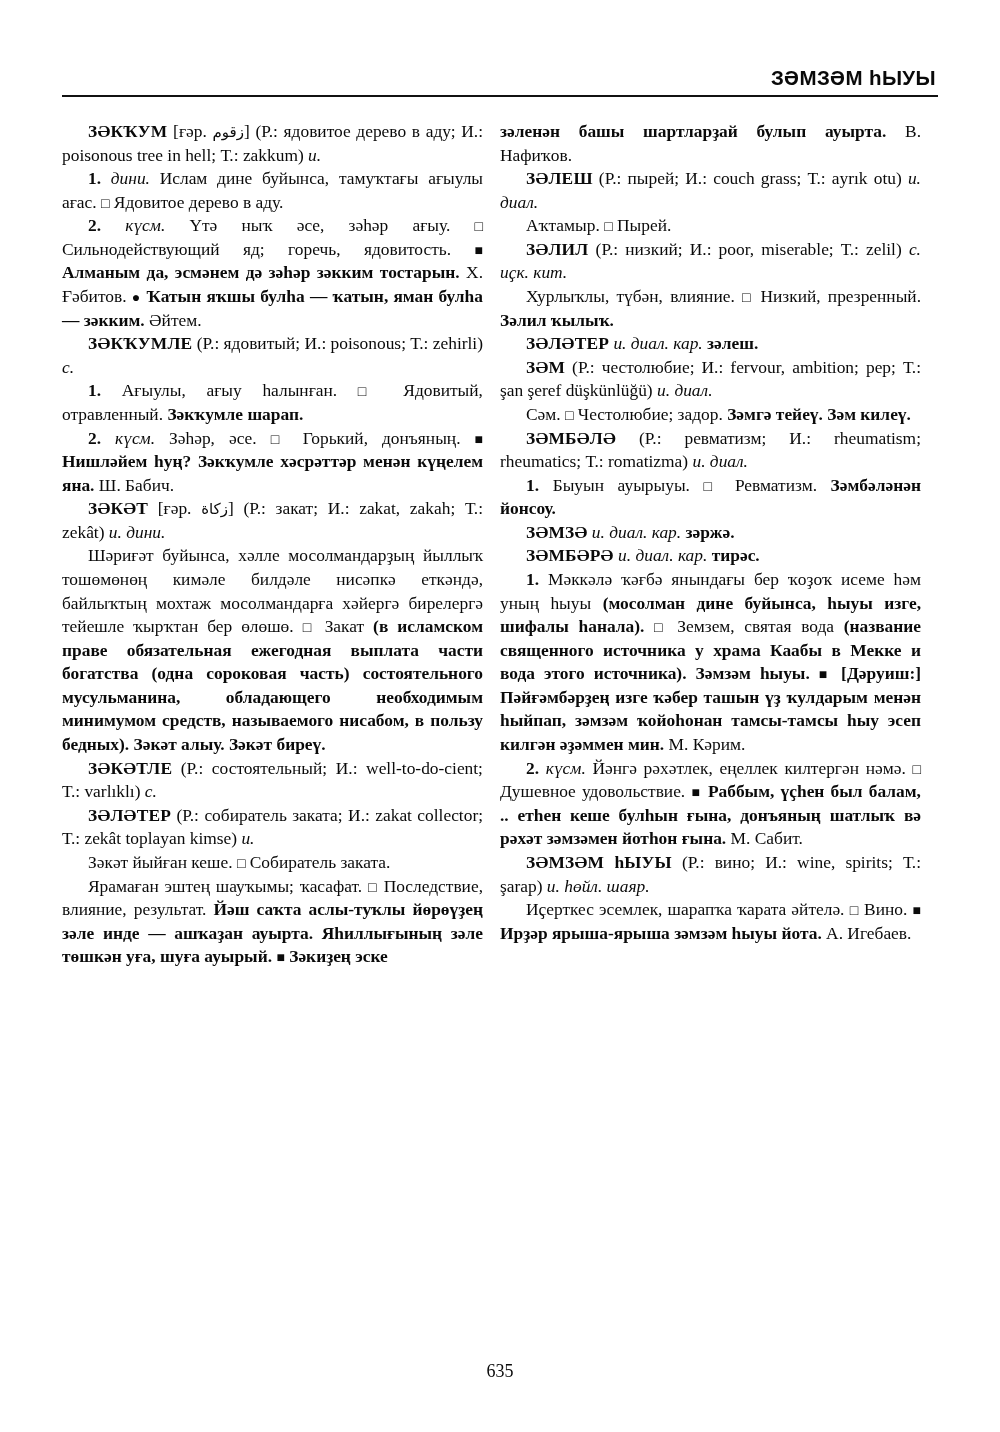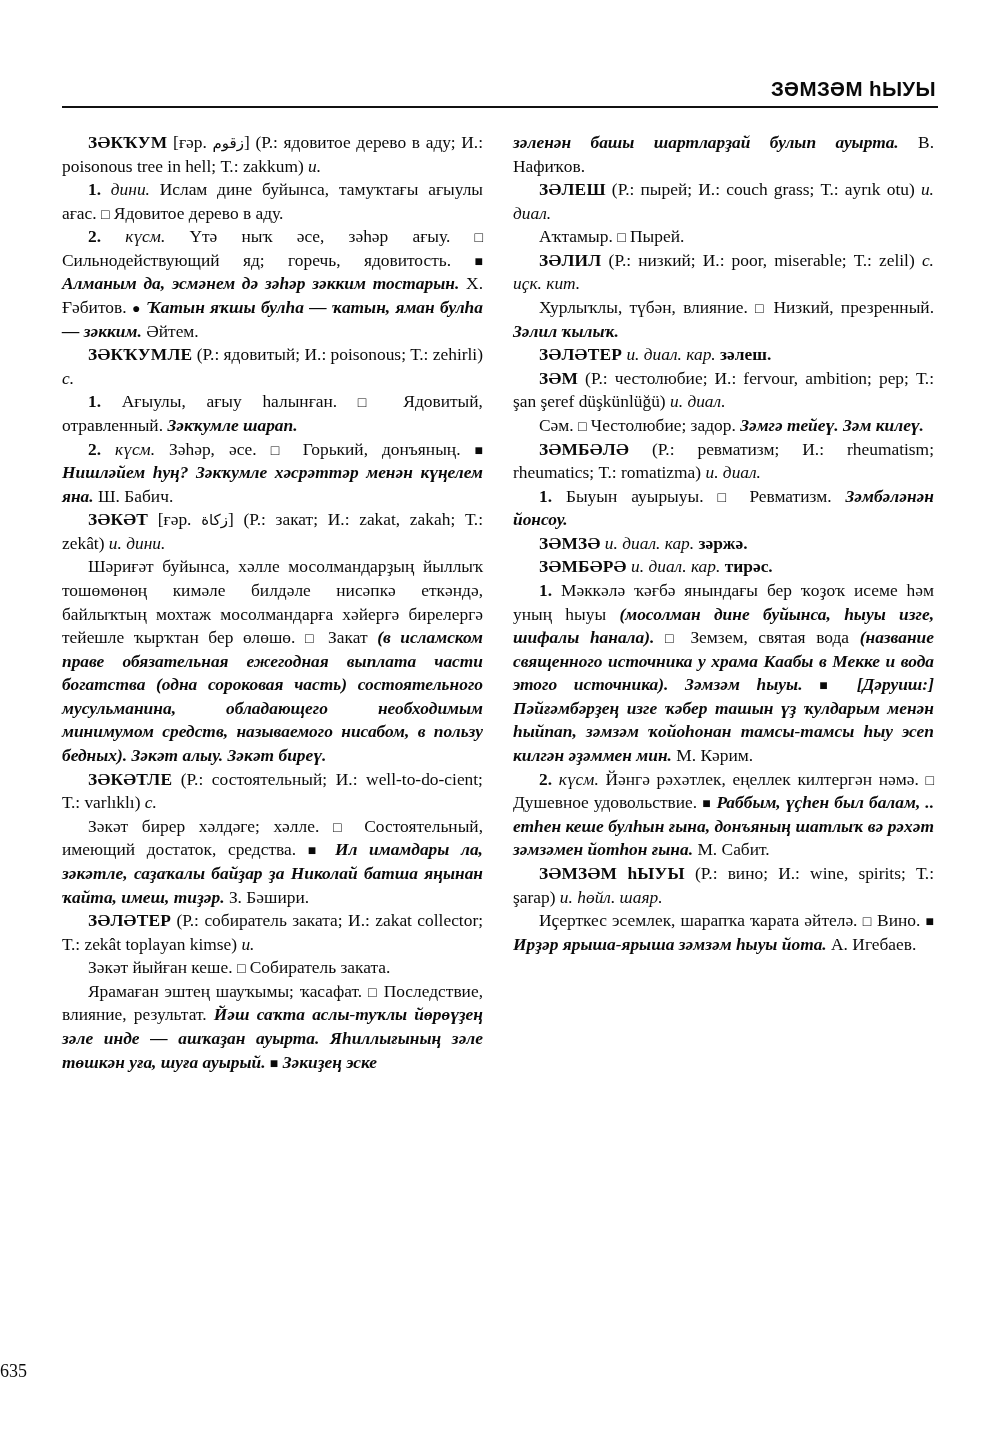--- a/index.html
+++ b/index.html
@@ -14,21 +14,21 @@
     color: #0a0a0a;
     position: relative;
     overflow: hidden;
   }
   .page {
     position: absolute;
     left: 0; top: 0;
     width: 1000px;
     height: 1432px;
     box-sizing: border-box;
-    padding: 55px 62px 0 62px;
+    padding: 44px 62px 0 62px;
   }
 
   
   .runhead {
     height: 44px;
     display: flex;
     align-items: flex-end;
     justify-content: flex-end;
   }
   .runhead-text {
@@ -42,21 +42,21 @@
   .rule {
     margin-top: 7px;
     border-top: 2.6px solid #111;
     width: 100%;
   }
 
   
   .columns {
     margin-top: 23px;
     display: flex;
-    gap: 30px;
+    gap: 17px;
     align-items: flex-start;
   }
   .col {
     width: 421px;
     font-size: 17.4px;
     line-height: 1.355;
     text-align: justify;
     text-justify: inter-word;
     hyphens: none;
   }
@@ -74,36 +74,36 @@
     font-weight: bold;
     letter-spacing: 0.2px;
   }
   .ar {               
     font-family: "DejaVu Sans", sans-serif;
     font-size: 15px;
     direction: rtl;
     unicode-bidi: isolate;
   }
   .it { font-style: italic; }
-  .bi { font-weight: bold; font-style: italic; }
+  .bi { font-weight: bold; }
   .bn { font-weight: bold; }
 
   
   .m-open::before  { content: "\25A1"; }   
   .m-fill::before  { content: "\25A0"; }   
   .m-dot::before   { content: "\25CF"; }   
   .m-open, .m-fill, .m-dot { font-size: 14px; line-height: 1; }
 
   
   .folio {
     position: absolute;
     left: 0;
     bottom: 50px;
     width: 1000px;
-    text-align: left;
+    text-align: center;
     font-size: 18px;
   }
 </style>
 </head>
 <body>
 
 <div class="page">
 
   <div class="runhead">
     <div class="runhead-text">ЗӘМЗӘМ hЫУЫ</div>
@@ -125,21 +125,20 @@
       <p class="sense"><span class="bn">1.</span> <span>Ағыулы, ағыу һалынған.</span> <span class="m-open"></span> <span>Ядовитый, отравленный.</span> <span class="bi">Зәкҡумле шарап.</span></p>
 
       <p class="sense"><span class="bn">2.</span> <span class="it">күсм.</span> <span>Зәһәр, әсе.</span> <span class="m-open"></span> <span>Горький, донъяның.</span> <span class="m-fill"></span> <span class="bi">Нишләйем һуң? Зәкҡумле хәсрәттәр менән күңелем яна.</span> <span>Ш. Бабич.</span></p>
 
       <p class="entry"><span class="hw">ЗӘКӘТ</span> [<span>ғәр.</span> <span class="ar">زكاة</span>] (<span>Р.:</span> <span>закат;</span> <span>И.:</span> <span>zakat, zakah;</span> <span>Т.:</span> <span>zekât)</span> <span class="it">и. дини.</span></p>
 
       <p class="sense"><span>Шәриғәт буйынса, хәлле мосолмандарҙың йыллыҡ тошөмөнөң кимәле билдәле нисәпкә еткәндә, байлыҡтың мохтаж мосолмандарға хәйергә бирелергә тейешле ҡырҡтан бер өлөшө.</span> <span class="m-open"></span> <span>Закат</span> <span class="bi">(в исламском праве обязательная ежегодная выплата части богатства (одна сороковая часть) состоятельного мусульманина, обладающего необходимым минимумом средств, называемого нисабом, в пользу бедных).</span> <span class="bi">Зәкәт алыу. Зәкәт биреү.</span></p>
 
       <p class="entry"><span class="hw">ЗӘКӘТЛЕ</span> (<span>Р.:</span> <span>состоятельный;</span> <span>И.:</span> <span>well-to-do-cient;</span> <span>Т.:</span> <span>varlıklı)</span> <span class="it">с.</span></p>
 
-      <p class="sense"><span>Зәкәт бирер хәлдәге; хәлле.</span> <span class="m-open"></span> <span>Состоятельный, имеющий достаток, средства.</span> <span class="m-fill"></span> <span class="bi">Ил имамдары ла, зәкәтле, саҙаҡалы байҙар ҙа Николай батша яңынан ҡайта, имеш, тиҙәр.</span> <span>З. Бәшири.</span></p>
 
       <p class="entry"><span class="hw">ЗӘЛӘТЕР</span> (<span>Р.:</span> <span>собиратель заката;</span> <span>И.:</span> <span>zakat collector;</span> <span>Т.:</span> <span>zekât toplayan kimse)</span> <span class="it">и.</span></p>
 
       <p class="sense"><span>Зәкәт йыйған кеше.</span> <span class="m-open"></span> <span>Собиратель заката.</span></p>
 
 
       <p class="sense"><span>Ярамаған эштең шауҡымы; ҡасафат.</span> <span class="m-open"></span> <span>Последствие, влияние, результат.</span> <span class="bi">Йәш саҡта аслы-туҡлы йөрөүҙең зәле инде — ашҡаҙан ауырта. Яһиллығының зәле төшкән уға, шуға ауырый.</span> <span class="m-fill"></span> <span class="bi">Зәкиҙең эске</span></p>
 
     </div>
 

